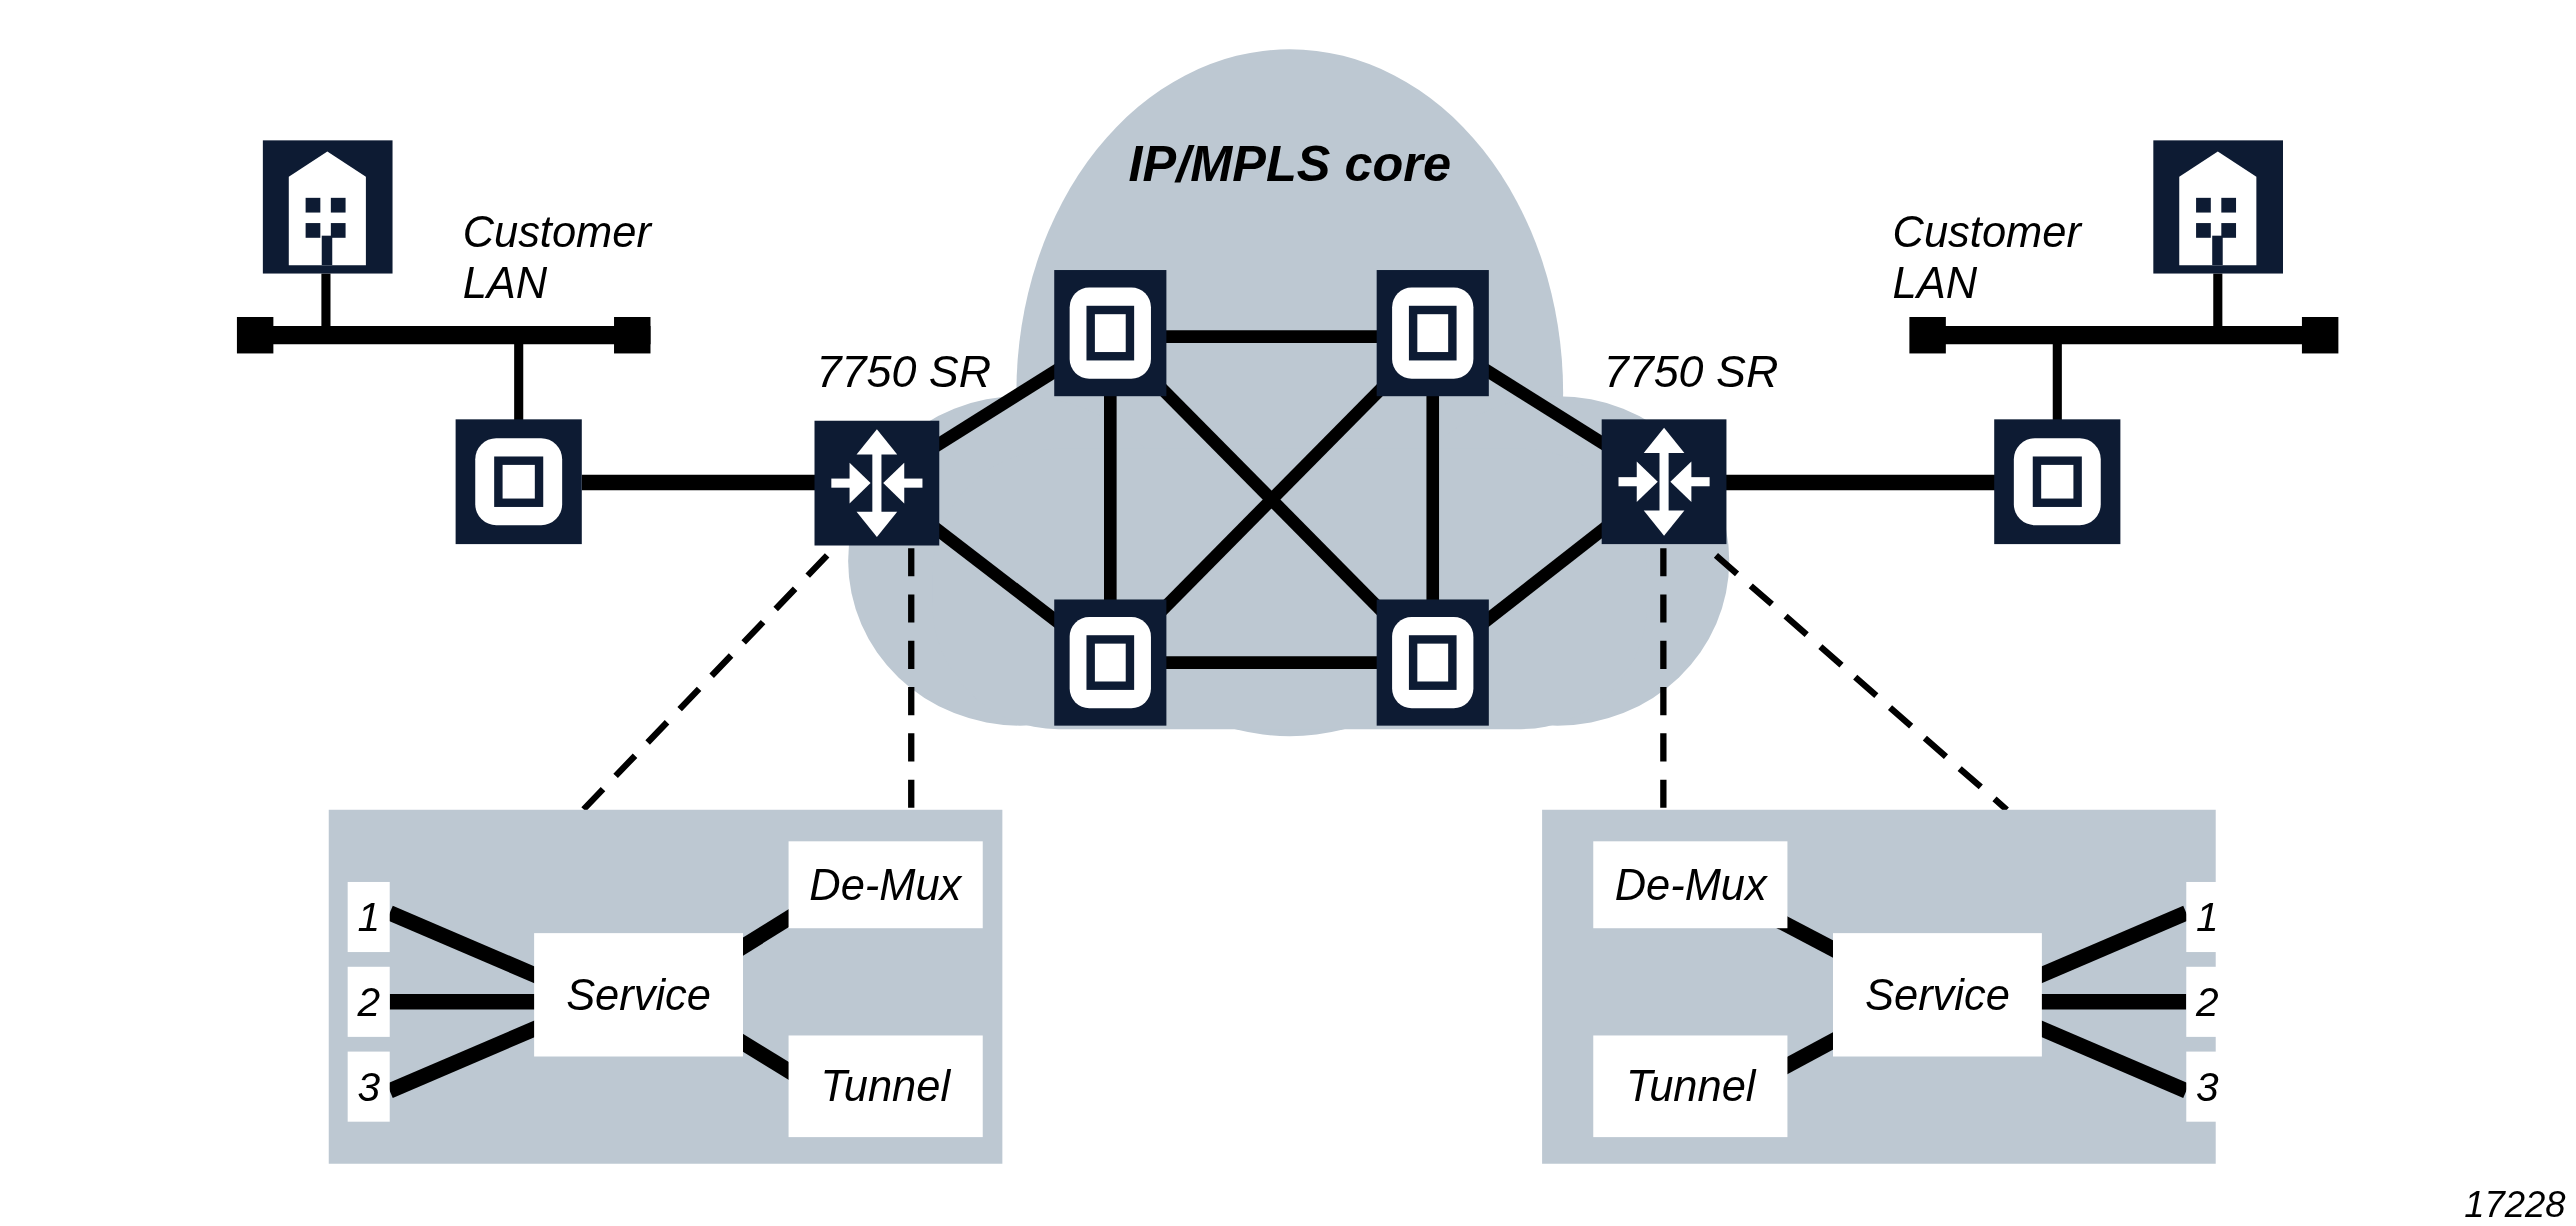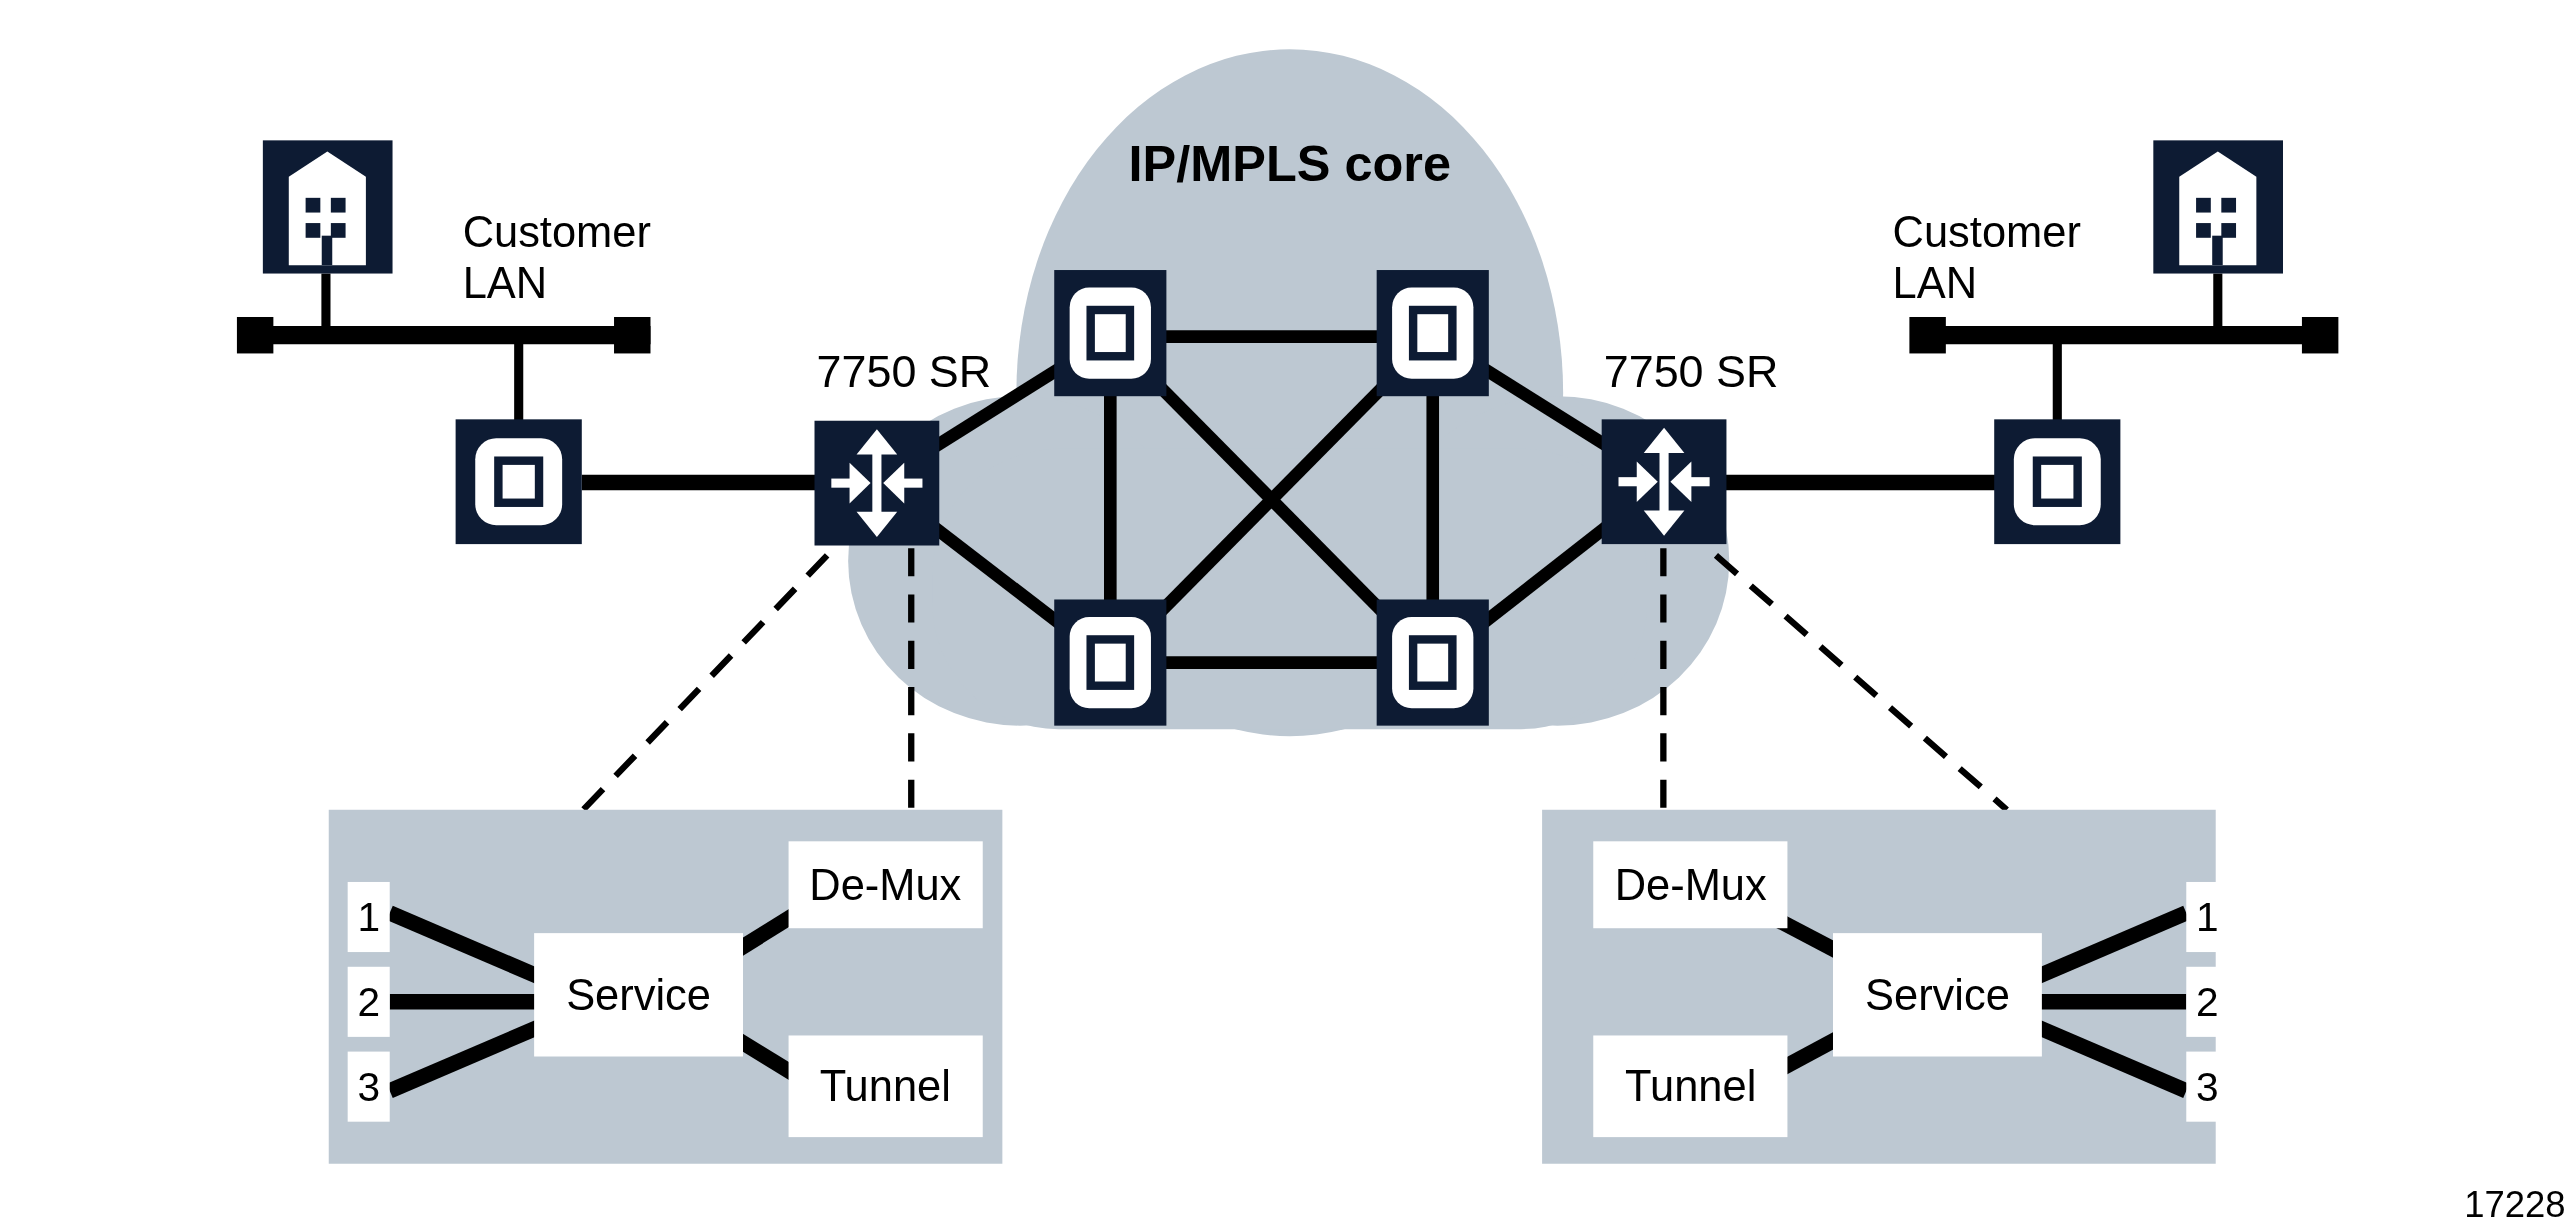--- a/index.html
+++ b/index.html
@@ -2,21 +2,21 @@
 <html style="--navy: #0d1b33; --cloud: #bdc8d2; --ink: #000000; --paper: #ffffff;font-size:11.2px"><head>
 <meta charset="utf-8">
 <style>
   :root{
     --navy:#0d1b33;
     --cloud:#bdc8d2;
     --ink:#000000;
     --paper:#ffffff;
   }
   html,body{margin:0;padding:0;background:var(--paper);}
-  .stage{width:2576px;height:1227px;position:relative;background:var(--paper);}
+  .stage{width:2576px;height:1227px;position:relative;background:var(--paper);font-style:italic;}
   svg{display:block;}
   .navy{fill:var(--navy);}
   .whitefill{fill:#ffffff;}
   .cloudfill{fill:var(--cloud);}
   .panelfill{fill:var(--cloud);}
   .blackfill{fill:var(--ink);}
   .link{stroke:var(--ink);stroke-width:18;}
   .link-access{stroke:var(--ink);stroke-width:22;}
   .buslink{stroke:var(--ink);stroke-width:26;}
   .stem{stroke:var(--ink);stroke-width:13;}

